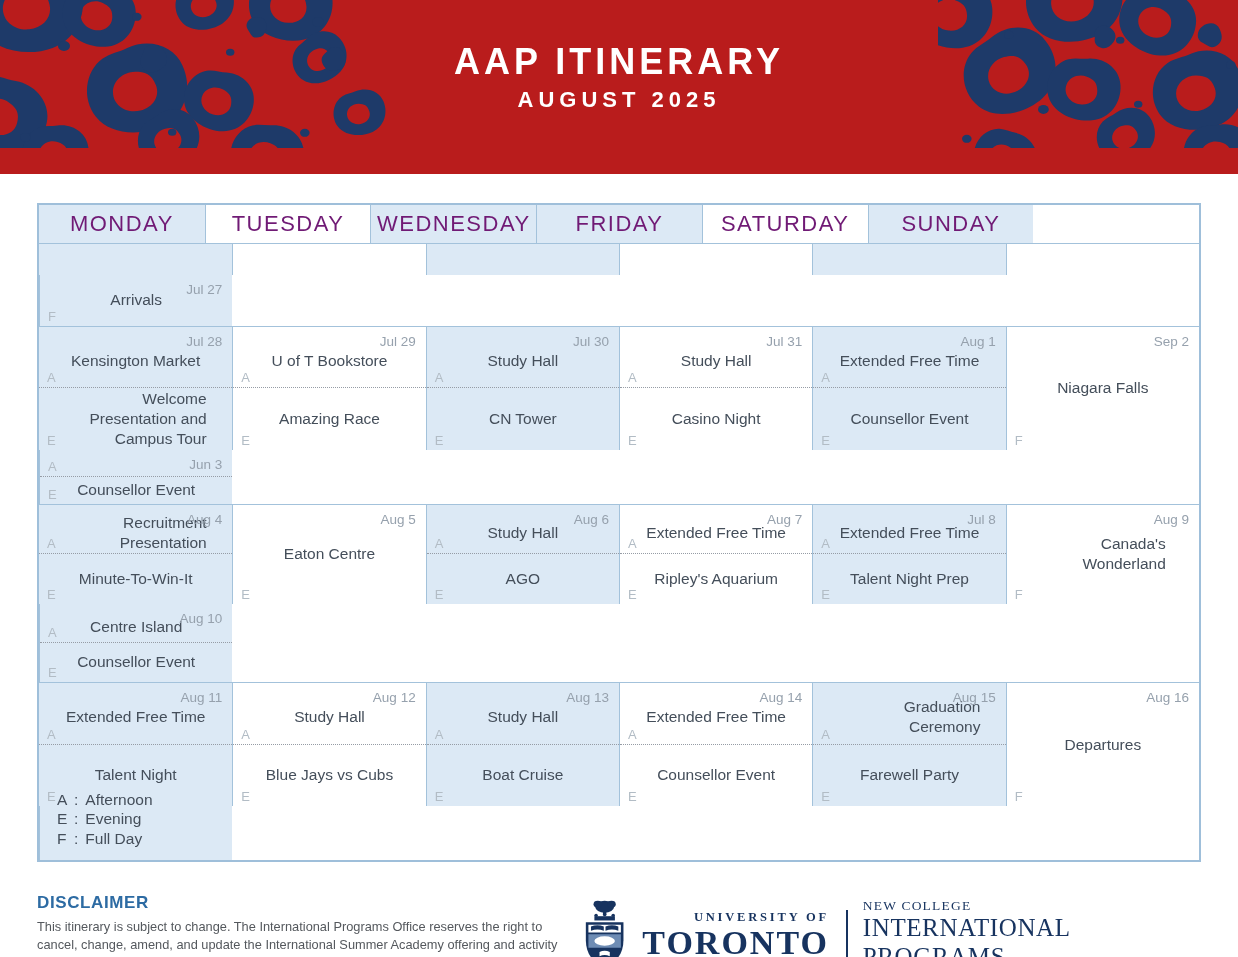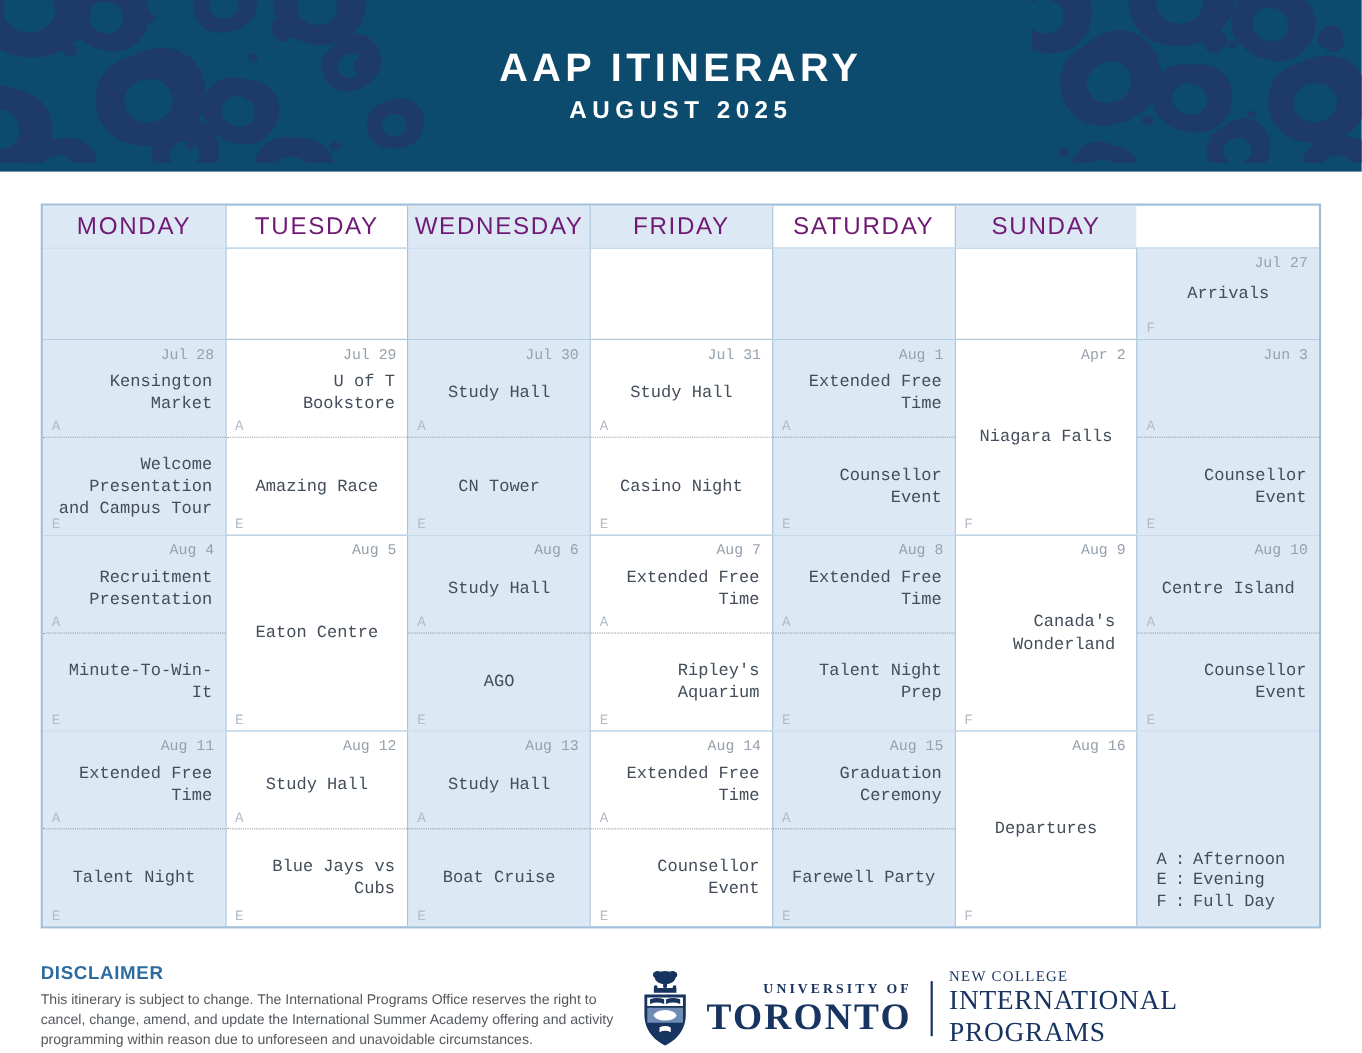--- a/index.html
+++ b/index.html
@@ -2,35 +2,35 @@
 <html><head>
 <meta charset="utf-8">
 <style>
   html,body{margin:0;padding:0;}
   body{
     width:1238px;height:957px;overflow:hidden;background:#ffffff;
     font-family:"Liberation Sans", sans-serif;
     -webkit-font-smoothing:antialiased;
   }
   
-  .banner{position:relative;height:156px;background:#0c4a6e;overflow:hidden;}
+  .banner{position:relative;height:174px;background:#b91c1c;overflow:hidden;}
   .banner svg.pattern{position:absolute;top:0;height:148px;display:block;}
   .pattern-left{left:0;}
   .pattern-right{right:0;}
   .banner-title{position:absolute;left:0;right:0;top:44px;text-align:center;color:#ffffff;z-index:3;}
   .main-title{font-size:36px;font-weight:800;letter-spacing:4px;line-height:1;}
   .sub-title{font-size:22px;font-weight:700;letter-spacing:5px;margin-top:7px;}
   
   .cal{margin:29px 37px 0 37px;border:2px solid #9FBFDA;}
   .hrow{display:grid;grid-template-columns:repeat(7,1fr);height:38px;}
   .hcell{display:flex;align-items:center;justify-content:center;
          font-size:22px;letter-spacing:1.5px;color:#701a75;}
   .hcell + .hcell{border-left:1px solid #A3C2DB;}
   .calbody{border-top:1px solid #A3C2DB;}
-  .crow{display:grid;grid-template-columns:repeat(7,1fr);font-family:Liberation Mono, monospace;}
+  .crow{display:grid;grid-template-columns:repeat(6,1fr);}
   .crow + .crow{border-top:1px solid #A3C2DB;}
   .row-first{height:82px;}
   .row-std{height:177px;}
   .cell{position:relative;}
   .cell + .cell{border-left:1px solid #A3C2DB;}
   .shade{background:#DCE9F5;}
   .cdate{position:absolute;top:7px;right:10px;font-size:13.5px;color:#96A1AD;z-index:2;}
   .plabel{position:absolute;left:8px;bottom:2px;font-size:13px;color:#B2BCC5;}
   .half{position:relative;height:50%;display:flex;align-items:center;justify-content:center;box-sizing:border-box;}
   .half-a{border-bottom:1.5px dotted #969CA5;}
@@ -191,21 +191,21 @@
           <div class="half half-a">
             <div class="evt">Extended Free Time</div>
             <div class="plabel">A</div>
           </div>
           <div class="half half-e">
             <div class="evt">Counsellor Event</div>
             <div class="plabel">E</div>
           </div>
         </div>
         <div class="cell fullcell">
-          <div class="cdate">Apr 2</div>
+          <div class="cdate">Sep 2</div>
           <div class="evt evt-full">Niagara Falls</div>
           <div class="plabel">F</div>
         </div>
         <div class="cell shade">
           <div class="cdate">Jun 3</div>
           <div class="half half-a">
             <div class="plabel">A</div>
           </div>
           <div class="half half-e">
             <div class="evt">Counsellor Event</div>
@@ -246,21 +246,21 @@
           <div class="half half-a">
             <div class="evt">Extended Free Time</div>
             <div class="plabel">A</div>
           </div>
           <div class="half half-e">
             <div class="evt">Ripley's Aquarium</div>
             <div class="plabel">E</div>
           </div>
         </div>
         <div class="cell shade">
-          <div class="cdate">Aug 8</div>
+          <div class="cdate">Jul 8</div>
           <div class="half half-a">
             <div class="evt">Extended Free Time</div>
             <div class="plabel">A</div>
           </div>
           <div class="half half-e">
             <div class="evt">Talent Night Prep</div>
             <div class="plabel">E</div>
           </div>
         </div>
         <div class="cell fullcell">

